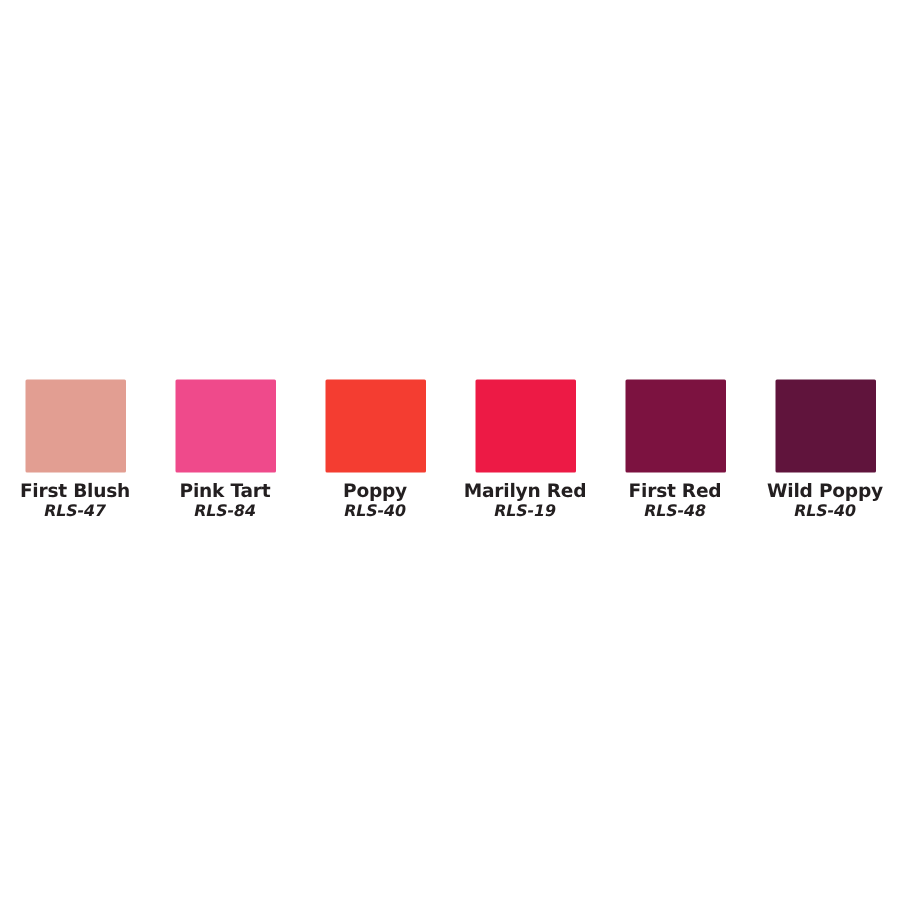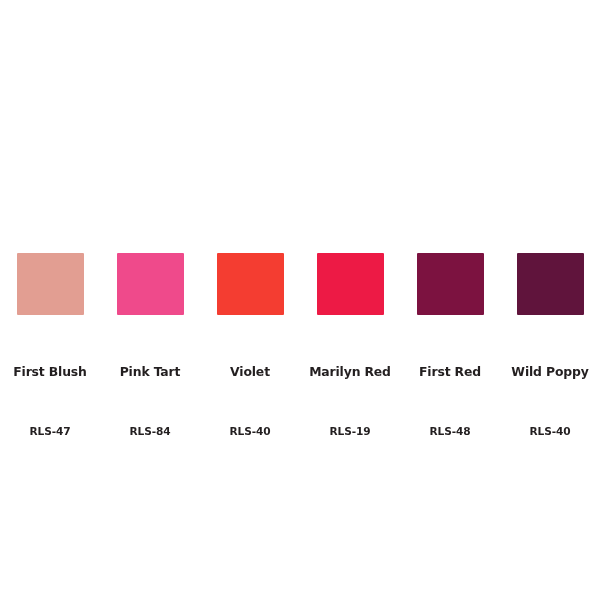--- a/index.html
+++ b/index.html
@@ -34,21 +34,20 @@
     flex-direction: row;
     align-items: flex-start;
     justify-content: flex-start;
   }
 
   .swatch-cell {
     width: 100px;
     display: flex;
     flex-direction: column;
     align-items: center;
-    gap: 45px;
   }
 
   .swatch-chip {
     width: 67px;
     height: 62px;
     border-radius: 1px;
     flex: none;
   }
 
   .swatch-name {
@@ -64,20 +63,21 @@
 
   .swatch-code {
     margin-top: 1px;
     font-size: 10.6px;
     line-height: 12px;
     font-weight: 600;
     color: #231f20;
     letter-spacing: -0.1px;
     text-align: left;
     white-space: nowrap;
+    font-style: italic;
   }
 </style>
 </head>
 <body style="background-color: rgb(255, 255, 255);">
 
 <div id="palette-board">
   <div id="swatch-row">
 
     <div class="swatch-cell">
       <div class="swatch-chip" style="background-color: rgb(226, 158, 146);"></div>
@@ -86,21 +86,21 @@
     </div>
 
     <div class="swatch-cell">
       <div class="swatch-chip" style="background-color: rgb(239, 74, 139);"></div>
       <div class="swatch-name">Pink Tart</div>
       <div class="swatch-code">RLS-84</div>
     </div>
 
     <div class="swatch-cell">
       <div class="swatch-chip" style="background-color: rgb(244, 61, 49);"></div>
-      <div class="swatch-name">Violet</div>
+      <div class="swatch-name">Poppy</div>
       <div class="swatch-code">RLS-40</div>
     </div>
 
     <div class="swatch-cell">
       <div class="swatch-chip" style="background-color: rgb(237, 26, 69);"></div>
       <div class="swatch-name">Marilyn Red</div>
       <div class="swatch-code">RLS-19</div>
     </div>
 
     <div class="swatch-cell">

